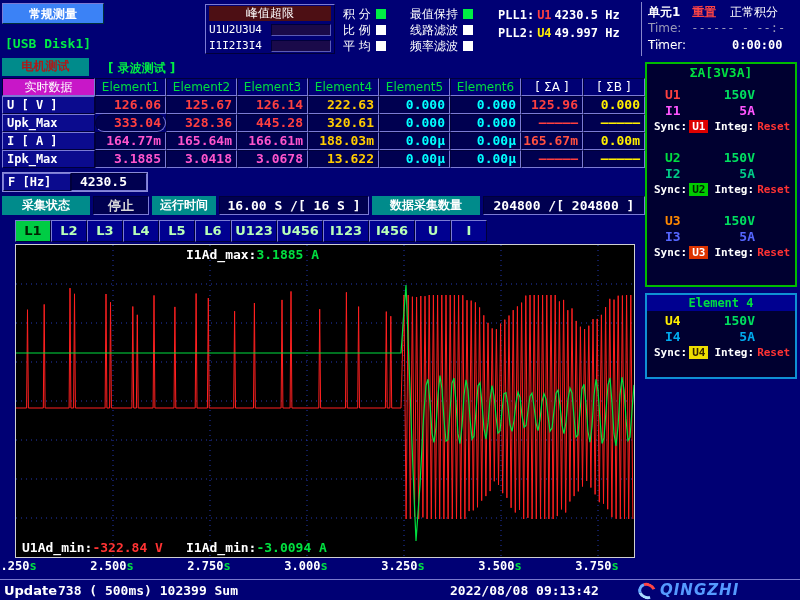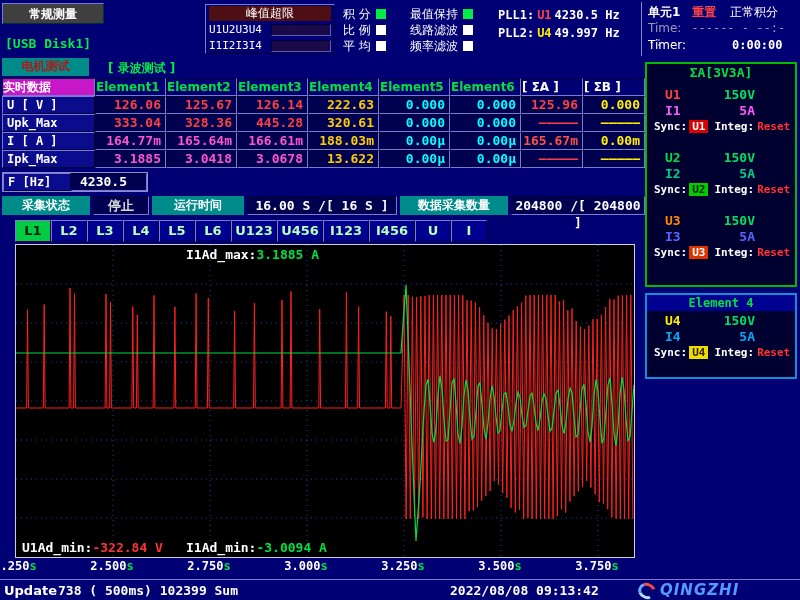--- a/index.html
+++ b/index.html
@@ -2,21 +2,21 @@
 <html><head>
 <meta charset="utf-8">
 <style>
   *{margin:0;padding:0;box-sizing:border-box;}
   html,body{width:800px;height:600px;overflow:hidden;}
   body{background:#000074;color:#fff;font-family:"DejaVu Sans",sans-serif;position:relative;font-size:12px;}
   .abs{position:absolute;}
   .mono{font-family:"DejaVu Sans Mono",monospace;}
 
   
-  #mode-title{left:2px;top:3px;width:102px;height:21px;background:#404040;color:#fff;font-weight:bold;text-align:center;line-height:20px;border:1px solid;border-color:#7b7bd4 #00303a #00303a #7b7bd4;}
+  #mode-title{left:2px;top:3px;width:102px;height:21px;background:#3b82f6;color:#fff;font-weight:bold;text-align:center;line-height:20px;border:1px solid;border-color:#7b7bd4 #00303a #00303a #7b7bd4;}
   #usb{left:5px;top:36px;color:#00ee44;font-weight:bold;font-size:13px;}
   #peak-box{left:205px;top:4px;width:130px;height:50px;border:1px solid;border-color:#7b7bd4 #00003a #00003a #7b7bd4;padding:1px 3px;}
   #peak-box .pk-title{text-align:center;font-size:12px;line-height:15px;color:#fff;background:#4d0f14;}
   .pk-row{display:flex;align-items:center;height:15px;margin-top:1px;}
   .pk-row .pk-lab{font-size:11px;width:62px;}
   .pk-row .pk-ind{flex:1;height:12px;background:#1a0a4a;border:1px solid;border-color:#00003a #5b5bb4 #5b5bb4 #00003a;}
   .ind-col{display:flex;flex-direction:column;}
   #ind-col1{left:343px;top:6px;}
   #ind-col2{left:410px;top:6px;}
   .ind-row{height:16px;display:flex;align-items:center;}
@@ -32,21 +32,21 @@
   #integ-status{margin-left:10px;}
   .dim{color:#9a9ab8;}
 
   
   #motor-box{left:2px;top:58px;width:87px;height:18px;background:#008b8b;text-align:center;line-height:17px;}
   #motor-box span{color:#b01818;font-weight:bold;}
   #record-test{left:108px;top:60px;color:#00ee44;font-weight:bold;}
 
   
   #rt-table{left:2px;top:78px;width:643px;display:grid;grid-template-columns:93px repeat(6,71px) 62px 62px;grid-auto-rows:18px;}
-  .th{font-weight:bold;line-height:16px;border:1px solid;border-color:#00003a #7b7bd4 #7b7bd4 #00003a;color:#00e040;}
+  .th{font-weight:normal;text-align:center;line-height:16px;border:1px solid;border-color:#00003a #7b7bd4 #7b7bd4 #00003a;color:#00e040;}
   .th.corner{background:#c817c8;color:#fff;}
   .th.sig{color:#fff;}
   .rl{font-family:"DejaVu Sans Mono",monospace;font-weight:bold;font-size:12px;line-height:16px;padding-left:4px;background:#0b0b8e;border:1px solid;border-color:#7b7bd4 #00003a #00003a #7b7bd4;color:#fff;}
   .td{font-family:"DejaVu Sans Mono",monospace;font-weight:bold;font-size:13px;line-height:16px;text-align:right;padding-right:4px;background:#000050;border:1px solid;border-color:#00003a #7b7bd4 #7b7bd4 #00003a;}
 
   
   #freq-box{left:2px;top:172px;width:146px;height:20px;display:flex;border:1px solid #8a8ad8;}
   #freq-box .rl{width:68px;border-width:1px;}
   #freq-box .td{flex:1;text-align:left;padding-left:8px;color:#fff;}
 
@@ -187,21 +187,21 @@
   <div class="td" style="color: rgb(255, 64, 64);">126.06</div>
   <div class="td" style="color: rgb(255, 64, 64);">125.67</div>
   <div class="td" style="color: rgb(255, 64, 64);">126.14</div>
   <div class="td" style="color: rgb(255, 204, 0);">222.63</div>
   <div class="td" style="color: rgb(0, 255, 255);">0.000</div>
   <div class="td" style="color: rgb(0, 255, 255);">0.000</div>
   <div class="td" style="color: rgb(255, 64, 64);">125.96</div>
   <div class="td" style="color: rgb(255, 238, 0);">0.000</div>
 
   <div class="rl">Upk_Max</div>
-  <div class="td" style="color: rgb(255, 64, 64);">333.04</div>
+  <div class="td" style="color: rgb(255, 64, 64); border-radius: 9px;">333.04</div>
   <div class="td" style="color: rgb(255, 64, 64);">328.36</div>
   <div class="td" style="color: rgb(255, 64, 64);">445.28</div>
   <div class="td" style="color: rgb(255, 204, 0);">320.61</div>
   <div class="td" style="color: rgb(0, 255, 255);">0.000</div>
   <div class="td" style="color: rgb(0, 255, 255);">0.000</div>
   <div class="td" style="color: rgb(255, 64, 64);">—————</div>
   <div class="td" style="color: rgb(255, 238, 0);">—————</div>
 
   <div class="rl">I  [ A ]</div>
   <div class="td" style="color: rgb(255, 85, 204);">164.77m</div>
@@ -225,21 +225,21 @@
 </div>
 
 <div id="freq-box" class="abs">
   <div class="rl">F  [Hz]</div>
   <div class="td mono">4230.5</div>
 </div>
 
 <div id="acq-bar" class="abs">
   <div class="teal-label" style="width:88px">采集状态</div>
   <div class="acq-val" style="width:56px">停止</div>
-  <div class="teal-label" style="width:92px">运行时间</div>
+  <div class="teal-label" style="width:64px">运行时间</div>
   <div class="acq-val mono" style="width:150px;color:#fff">16.00 S /[  16 S ]</div>
   <div class="teal-label" style="width:108px">数据采集数量</div>
   <div class="acq-val mono" style="flex:1;color:#fff">204800 /[ 204800 ]</div>
 </div>
 
 <div id="tab-bar" class="abs">
   <div class="tab active">L1</div>
   <div class="tab">L2</div>
   <div class="tab">L3</div>
   <div class="tab">L4</div>

